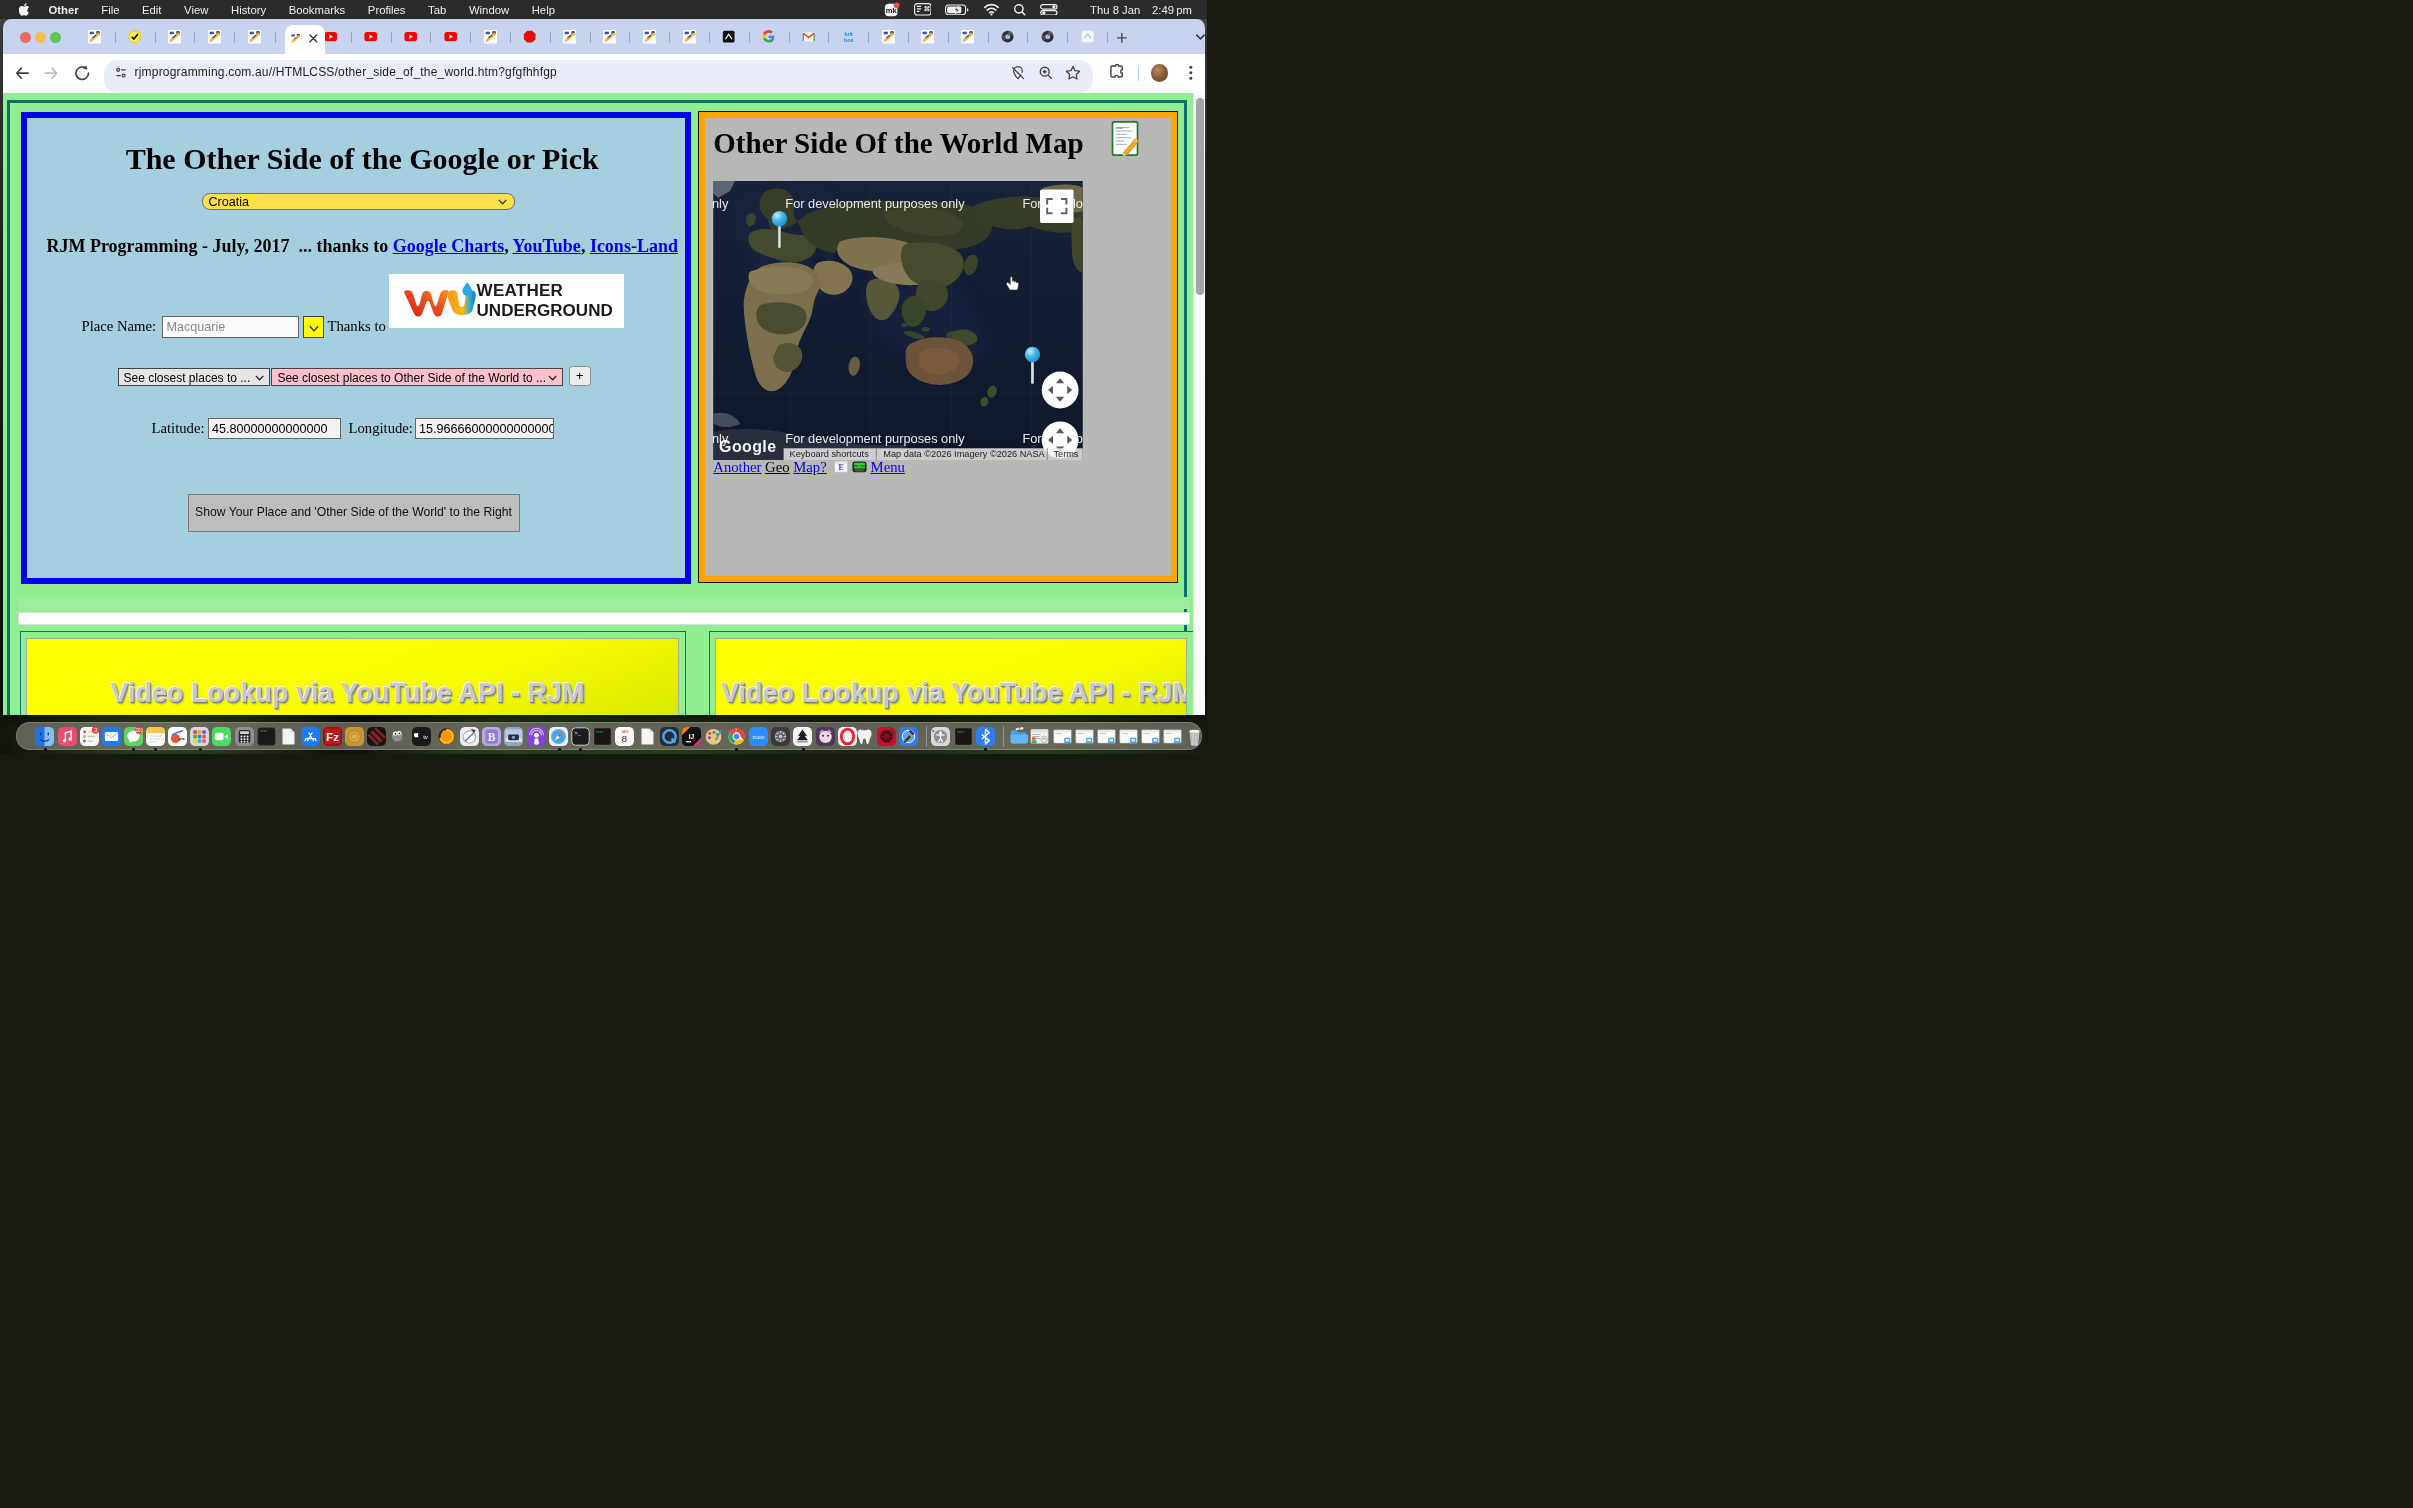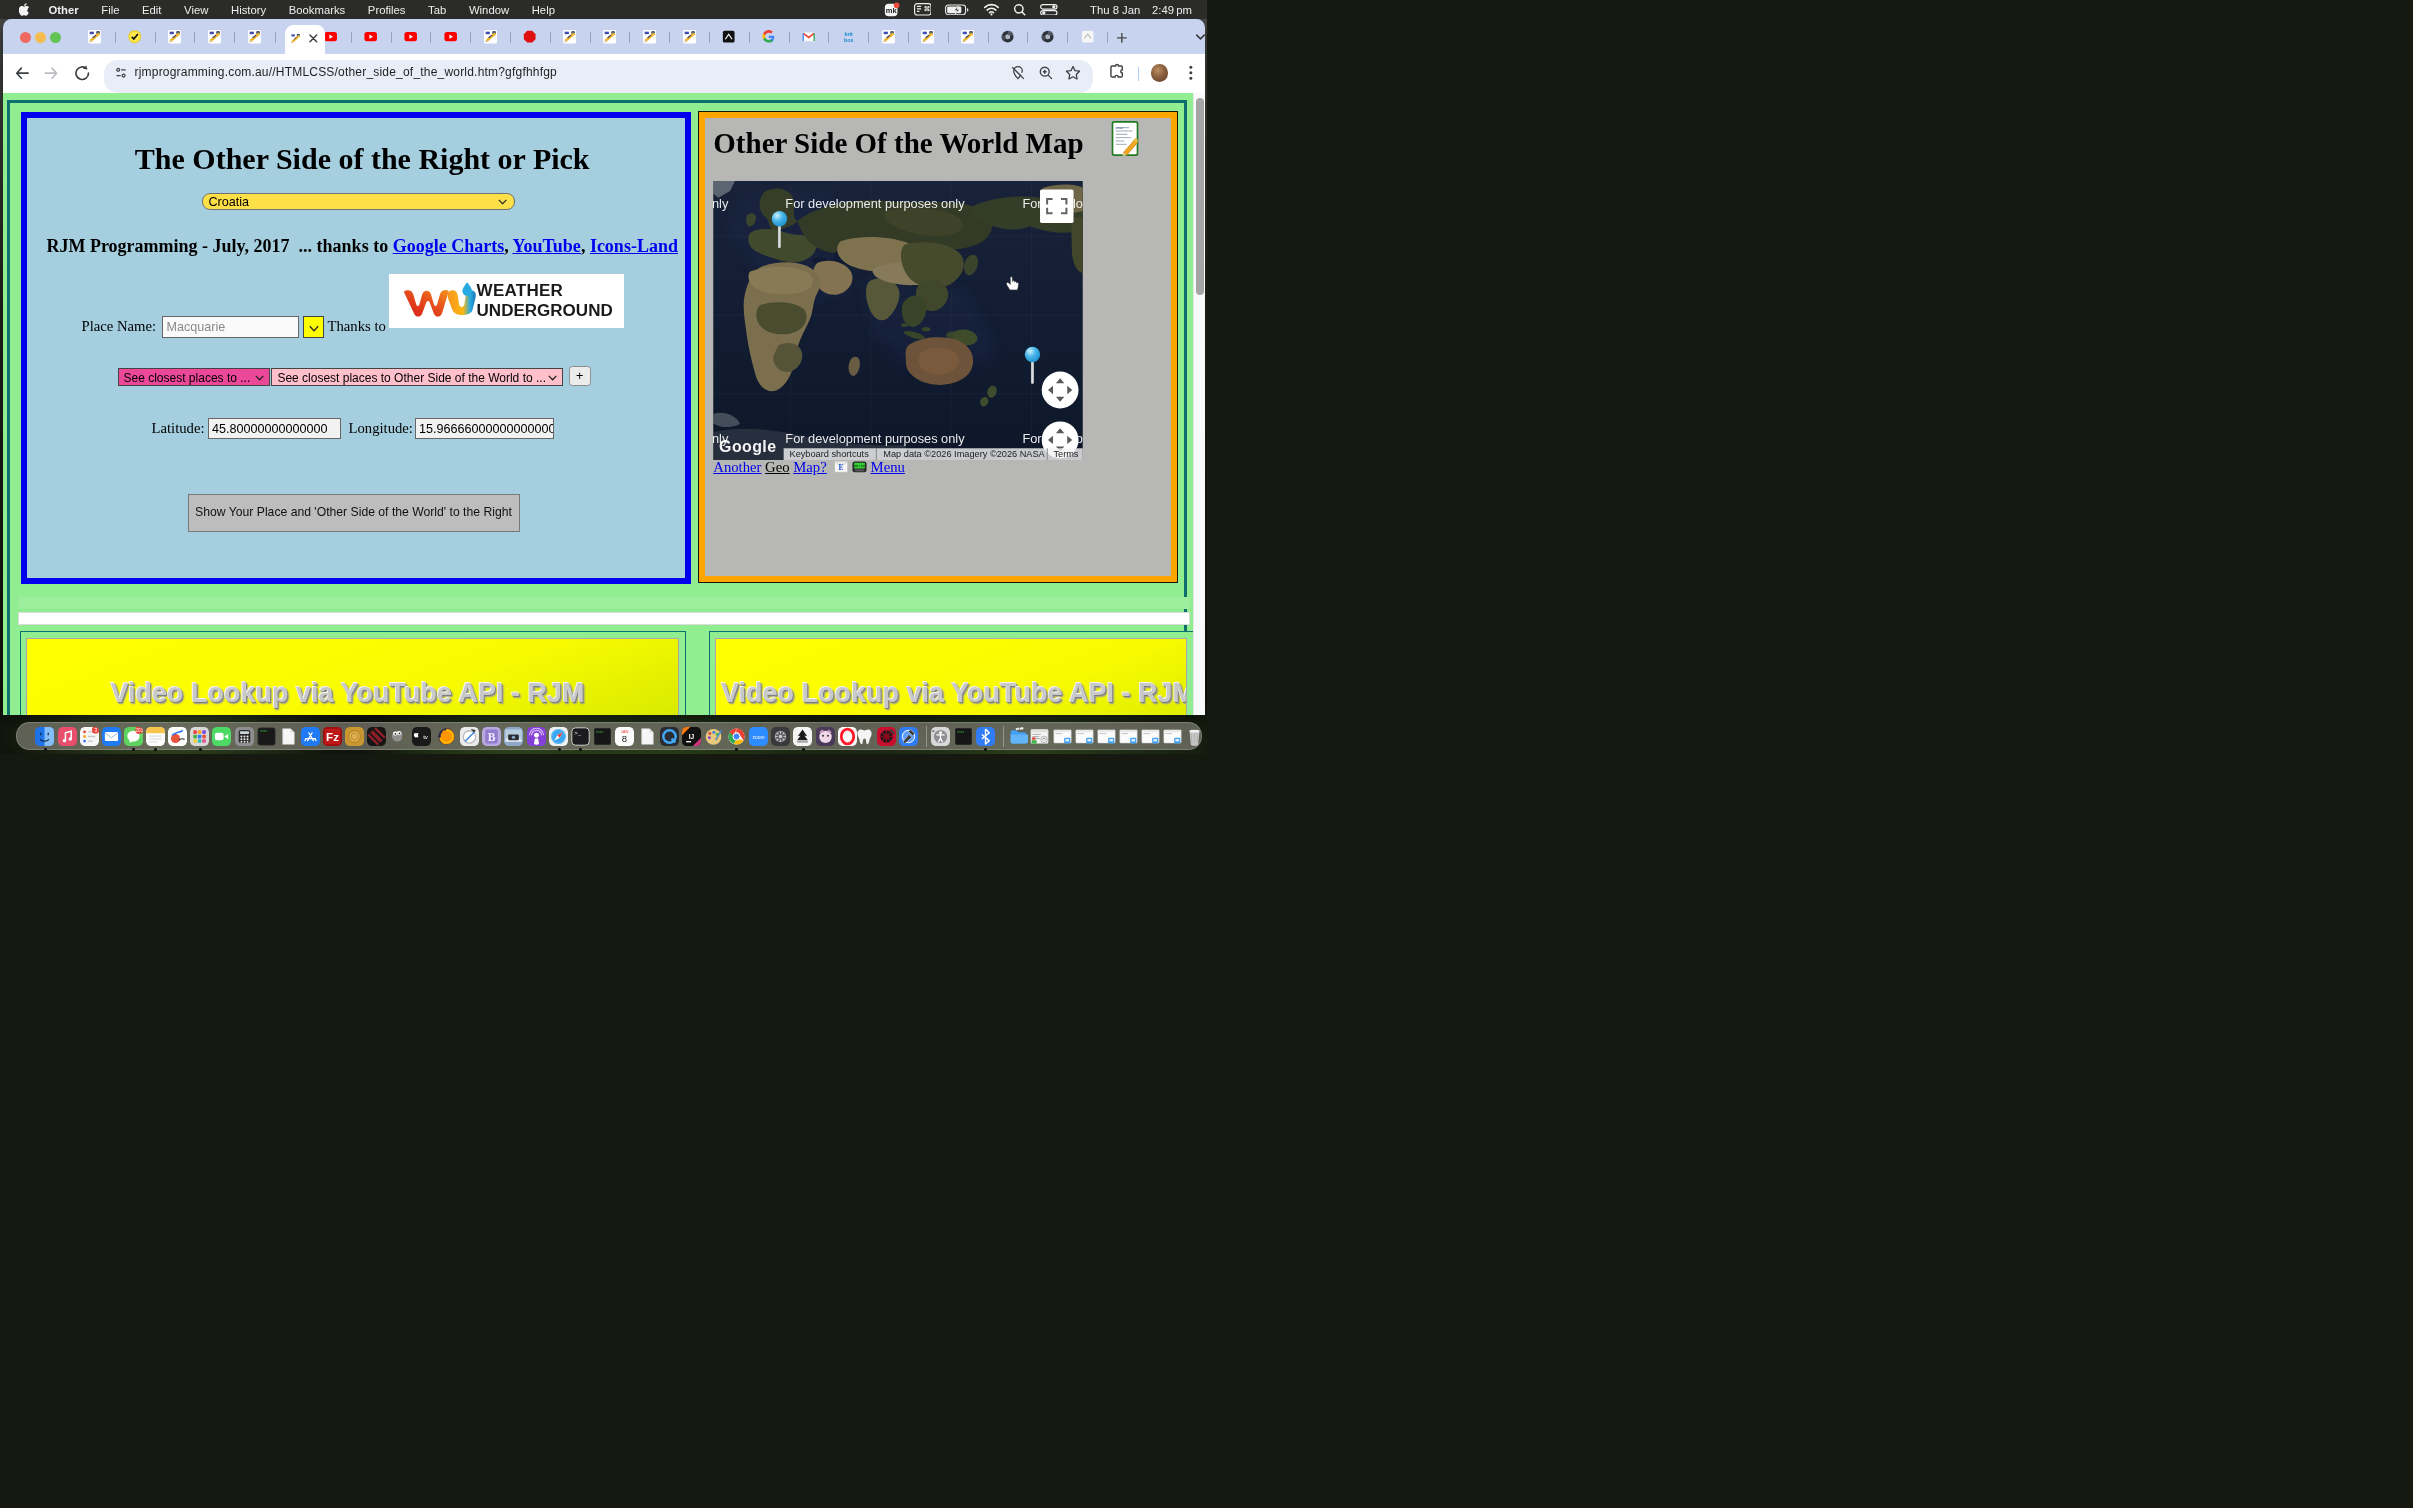--- a/index.html
+++ b/index.html
@@ -345,21 +345,21 @@
           <circle cx="7" cy="10.5" r="1.8"></circle>
           <circle cx="7" cy="17" r="1.8"></circle>
         </g>
       </svg>
 </div>
   <div id="content">
     <div id="pagein">
 
 <div id="tealframe"></div>
 <div id="bluepanel">
-  <h1 class="lp" style="position:absolute;left:6.7px;top:24px;width:100%;">The Other Side of the Right or Pick</h1>
+  <h1 class="lp" style="position:absolute;left:6.7px;top:24px;width:100%;">The Other Side of the Google or Pick</h1>
   <div style="position:absolute;left:175px;top:75px;width:313px;height:17px;background:#fde047;border:0.8px solid #707070;border-radius:8px;">
     <span style="position:absolute;left:5.9px;top:1.3px;font-size:12.6px;color:#000;">Croatia</span>
     <svg style="position:absolute;right:6.7px;top:5.4px" width="9.2" height="5.9" viewBox="0 0 11 7">
               <path d="M1 1 L5.5 5.7 L10 1" stroke="#333" stroke-width="1.5" fill="none"></path>
             </svg>
   </div>
   <div class="serif" style="position:absolute;left:6.7px;top:118px;width:100%;text-align:center;font-size:18px;font-weight:bold;">RJM Programming - July, 2017 &nbsp;... thanks to <a href="#">Google Charts</a>, <a href="#">YouTube</a>, <a href="#">Icons-Land</a></div>
   <div style="position:absolute;left:362px;top:156px;width:235px;height:54px;background:#ffffff;">
 <svg width="235" height="54" viewBox="0 0 280 65">
 <defs>
@@ -384,21 +384,21 @@
 <text x="104" y="50" font-family="Liberation Sans" font-size="20.5" font-weight="bold" fill="#1a1a1a">UNDERGROUND</text>
 </svg></div>
   <span class="serif" style="position:absolute;left:55px;top:200px;font-size:14.7px;">Place Name:</span>
   <input style="position: absolute; left: 135px; top: 198px; width: 137px; height: 22px; border: 1.7px solid rgb(102, 102, 102); background: rgb(250, 250, 250); color: rgb(138, 138, 138); font-size: 12.6px; padding-left: 4px;" value="Macquarie">
   <div style="position:absolute;left:276px;top:198px;width:21px;height:22px;background:#ffff00;border:1.3px solid #444;">
     <svg style="position:absolute;left:5px;top:7.5px" width="10" height="7.5" viewBox="0 0 12 9">
               <path d="M1 1.5 L6 7 L11 1.5" stroke="#222" stroke-width="1.6" fill="none"></path>
             </svg>
   </div>
   <span class="serif" style="position:absolute;left:301px;top:200px;font-size:14.7px;">Thanks to</span>
-  <div style="position:absolute;left:91px;top:250px;width:152px;height:17.6px;background:#ec4899;border:0.8px solid #444;font-size:12px;">
+  <div style="position:absolute;left:91px;top:250px;width:152px;height:17.6px;background:#e5e5e5;border:0.8px solid #444;font-size:12px;">
     <span style="position:absolute;left:5px;top:1.7px;">See closest places to ...</span>
     <svg style="position:absolute;right:4.2px;top:6.3px" width="9.2" height="5.9" viewBox="0 0 11 7">
               <path d="M1 1 L5.5 5.7 L10 1" stroke="#222" stroke-width="1.5" fill="none"></path>
             </svg>
   </div>
   <div style="position:absolute;left:244px;top:250px;width:292px;height:17.6px;background:#ffc0cb;border:0.8px solid #444;font-size:12px;">
     <span style="position:absolute;left:5.9px;top:1.7px;">See closest places to Other Side of the World to ...</span>
     <svg style="position:absolute;right:4.2px;top:6.3px" width="9.2" height="5.9" viewBox="0 0 11 7">
               <path d="M1 1 L5.5 5.7 L10 1" stroke="#222" stroke-width="1.5" fill="none"></path>
             </svg>

